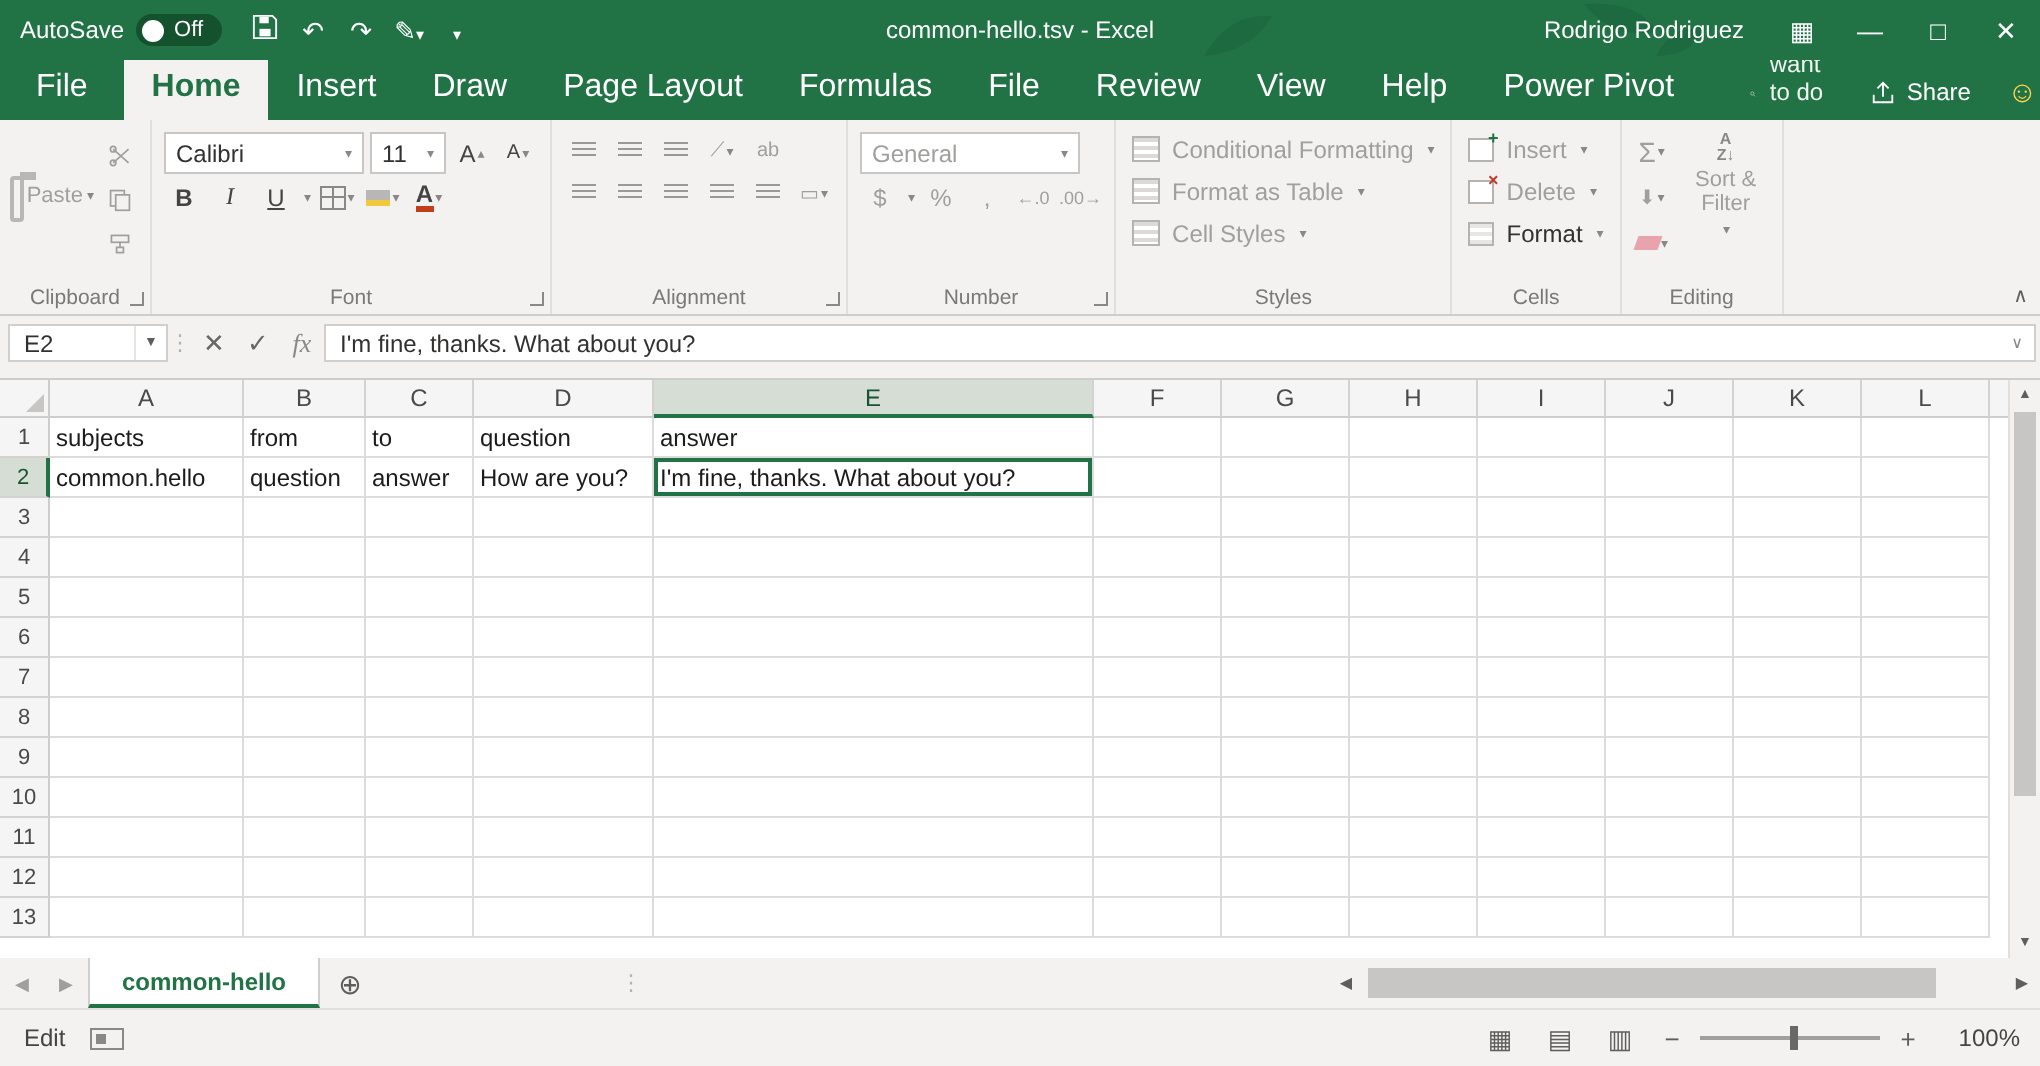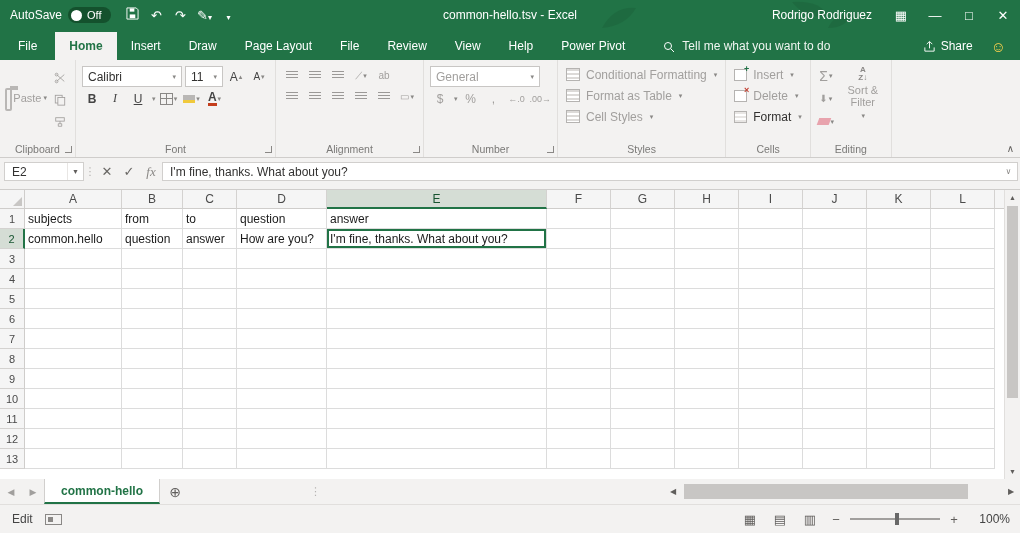--- a/index.html
+++ b/index.html
@@ -14,21 +14,21 @@
   .knob{width:11px;height:11px;border-radius:50%;background:#fff;}
   .tico{width:24px;text-align:center;font-size:13px;color:#fff;position:relative;z-index:1;}
   .tico small{font-size:8px;}
   .tbar .title{position:absolute;left:0;right:0;text-align:center;pointer-events:none;font-size:12px;z-index:0;}
   .tbar-right{margin-left:auto;display:flex;align-items:center;position:relative;z-index:1;}
   .user{padding:0 12px;font-size:12px;}
   .winbtn{width:34px;height:30px;display:flex;align-items:center;justify-content:center;font-size:13px;}
 
   
   .tabsbar{height:30px;background:#217346;display:flex;align-items:flex-end;color:#fff;flex:0 0 auto;}
-  .rtab{padding:7px 14px;font-size:12px;white-space:nowrap;}
+  .rtab{padding:7px 14px;font-size:16px;white-space:nowrap;}
   .rtab.file{padding:7px 18px;}
   .rtab.active{background:#f3f2f1;color:#217346;font-weight:700;}
   .tellme{display:flex;align-items:flex-end;gap:7px;margin-left:16px;padding:7px 8px;font-size:12px;color:#f0f6f1;}
   .tabs-right{margin-left:auto;display:flex;align-items:center;gap:4px;padding-right:8px;}
   .sharebox{display:flex;align-items:center;gap:5px;padding:7px 8px;font-size:12px;}
   .smiley{color:#ffd34d;font-size:15px;padding:0 6px;}
 
   
   .ribbon{height:98px;background:#f3f2f1;display:flex;border-bottom:1px solid #cfcdcb;position:relative;flex:0 0 auto;}
   .rgroup{position:relative;border-right:1px solid #e1dfdd;padding:4px 5px 16px;}
@@ -165,20 +165,21 @@
       <span class="winbtn">✕</span>
     </div>
   </div>
 
   <div class="tabsbar">
     <span class="rtab file">File</span>
     <span class="rtab active">Home</span>
     <span class="rtab">Insert</span>
     <span class="rtab">Draw</span>
     <span class="rtab">Page Layout</span>
+    <span class="rtab">Formulas</span>
     <span class="rtab">File</span>
     <span class="rtab">Review</span>
     <span class="rtab">View</span>
     <span class="rtab">Help</span>
     <span class="rtab">Power Pivot</span>
     <span class="tellme">
       <svg width="12" height="12" viewBox="0 0 12 12">
           <circle cx="5" cy="5" r="3.5" fill="none" stroke="#fff"></circle>
           <path d="M8 8l3 3" stroke="#fff"></path>
         </svg>

